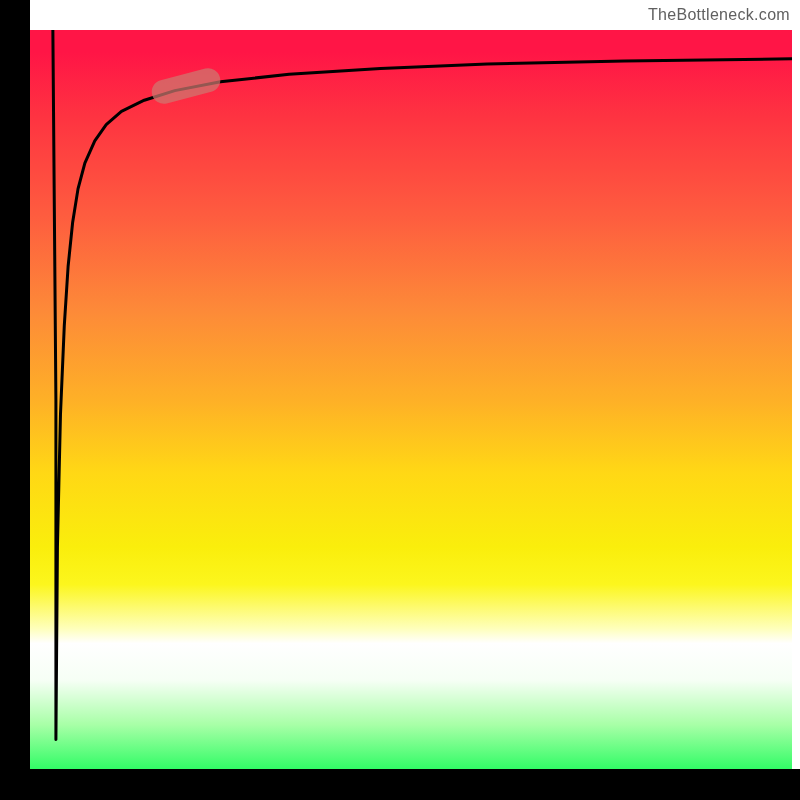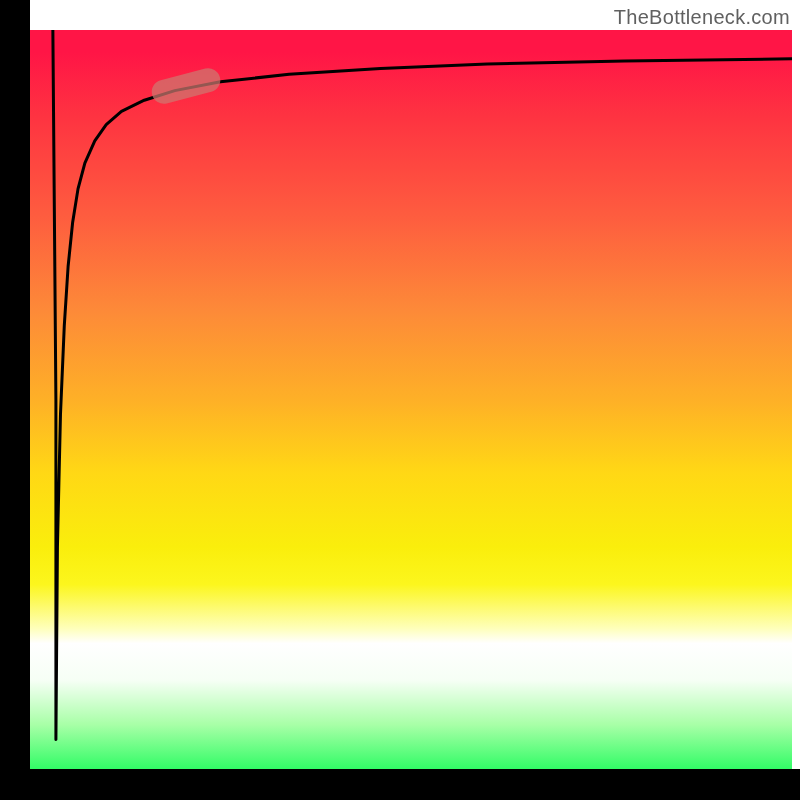--- a/index.html
+++ b/index.html
@@ -11,21 +11,21 @@
     width: 800px;
     height: 800px;
     background: #fff;
     position: relative;
     font-family: Arial, Helvetica, sans-serif;
   }
   .watermark {
     position: absolute;
     top: 6px;
     right: 10px;
-    font-size: 20px;
+    font-size: 16px;
     color: #606060;
     font-weight: 400;
     letter-spacing: 0.3px;
     z-index: 10;
   }
   .plot-area {
     position: absolute;
     left: 30px;
     top: 30px;
     width: 762px;

